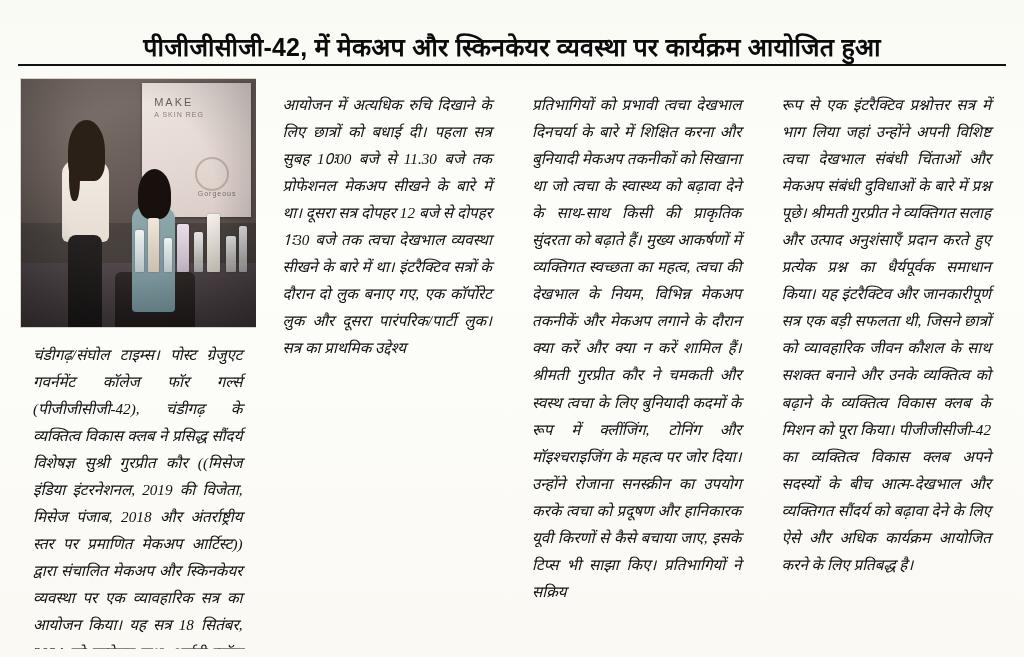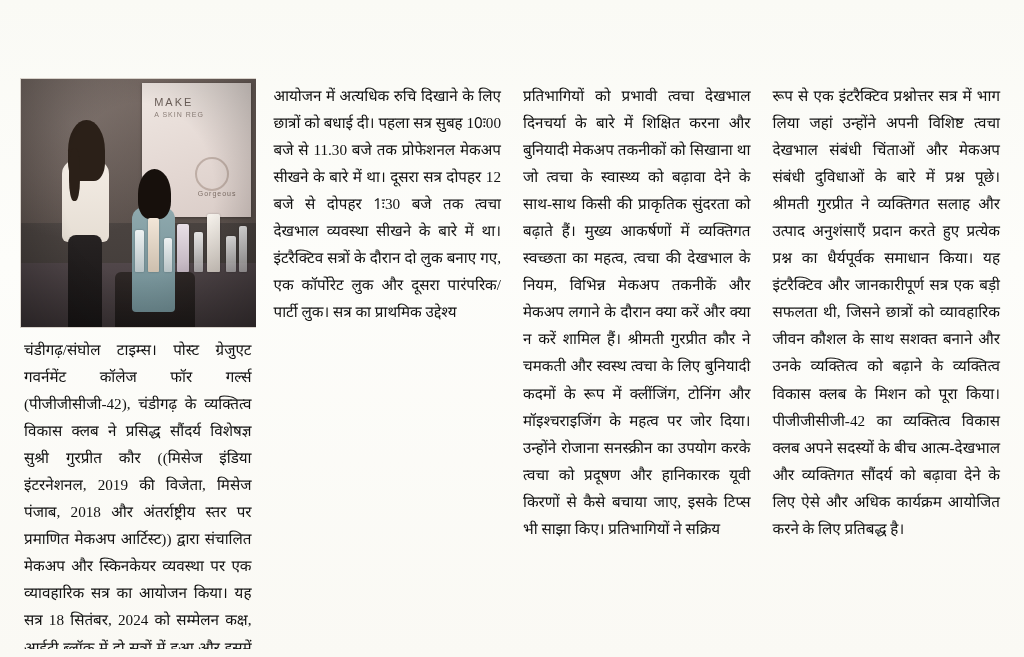--- a/index.html
+++ b/index.html
@@ -63,22 +63,23 @@
     flex: 1 1 0;
     font-size: 15.2px;
     line-height: 1.78;
     color: #111;
     text-align: justify;
     text-justify: inter-word;
     hyphens: none;
     overflow: hidden;
   }
   .col p {
-    margin: 4px;
+    margin: 13px;
     text-align: justify;
+    font-style: italic;
   }
   .col-1 .lead {
     text-align: justify;
   }
   .photo {
     position: relative;
     width: 100%;
     height: 248px;
     margin: 0 0 8px 0;
     overflow: hidden;
@@ -251,20 +252,23 @@
     inset: 0;
     background: radial-gradient(ellipse at 50% 45%, rgba(0,0,0,0) 45%, rgba(0,0,0,0.32) 100%);
   }
 </style>
 </head>
 <body>
 
 <div class="page">
   <div class="paper-texture"></div>
 
+  <div class="headline-wrap">
+    <h1 class="headline">पीजीजीसीजी-42, में मेकअप और स्किनकेयर व्यवस्था पर कार्यक्रम आयोजित हुआ</h1>
+  </div>
 
   <div class="columns">
 
     <div class="col col-1">
       <div class="photo">
         <div class="bg"></div>
         <div class="wall-panel"></div>
         <div class="poster">
           <div class="p-title">MAKE</div>
           <div class="p-sub">A SKIN REG</div>

